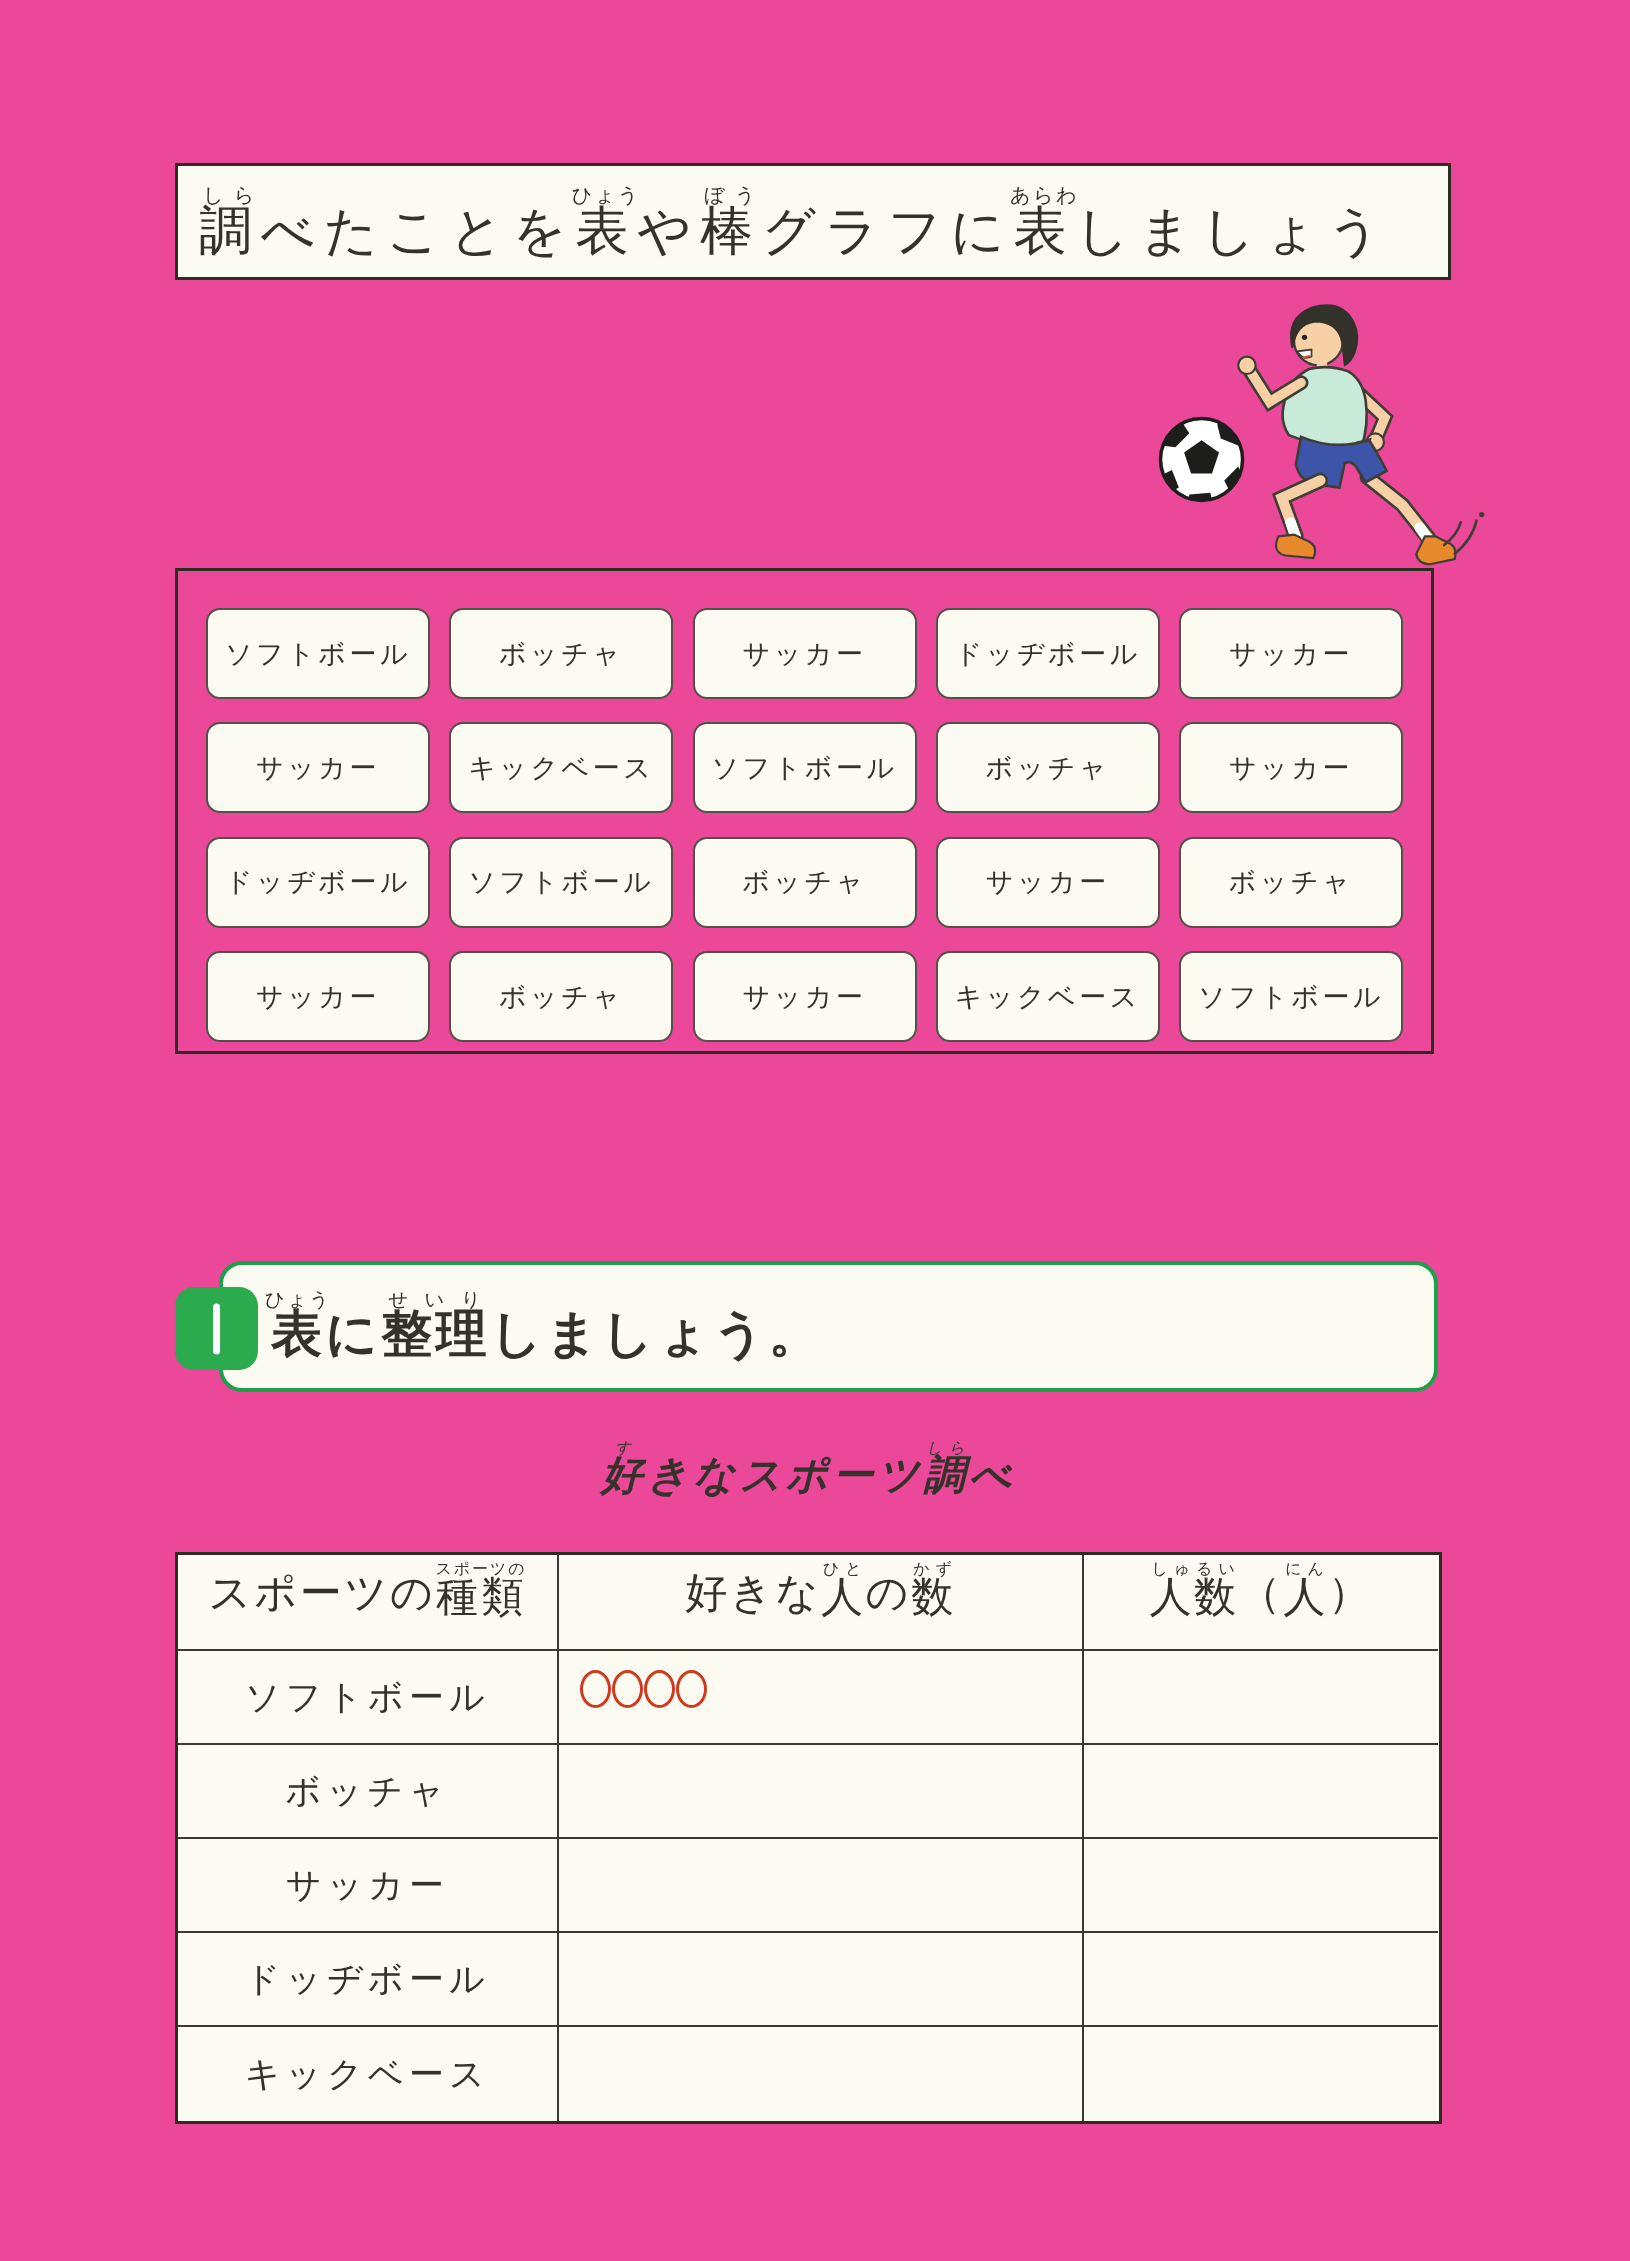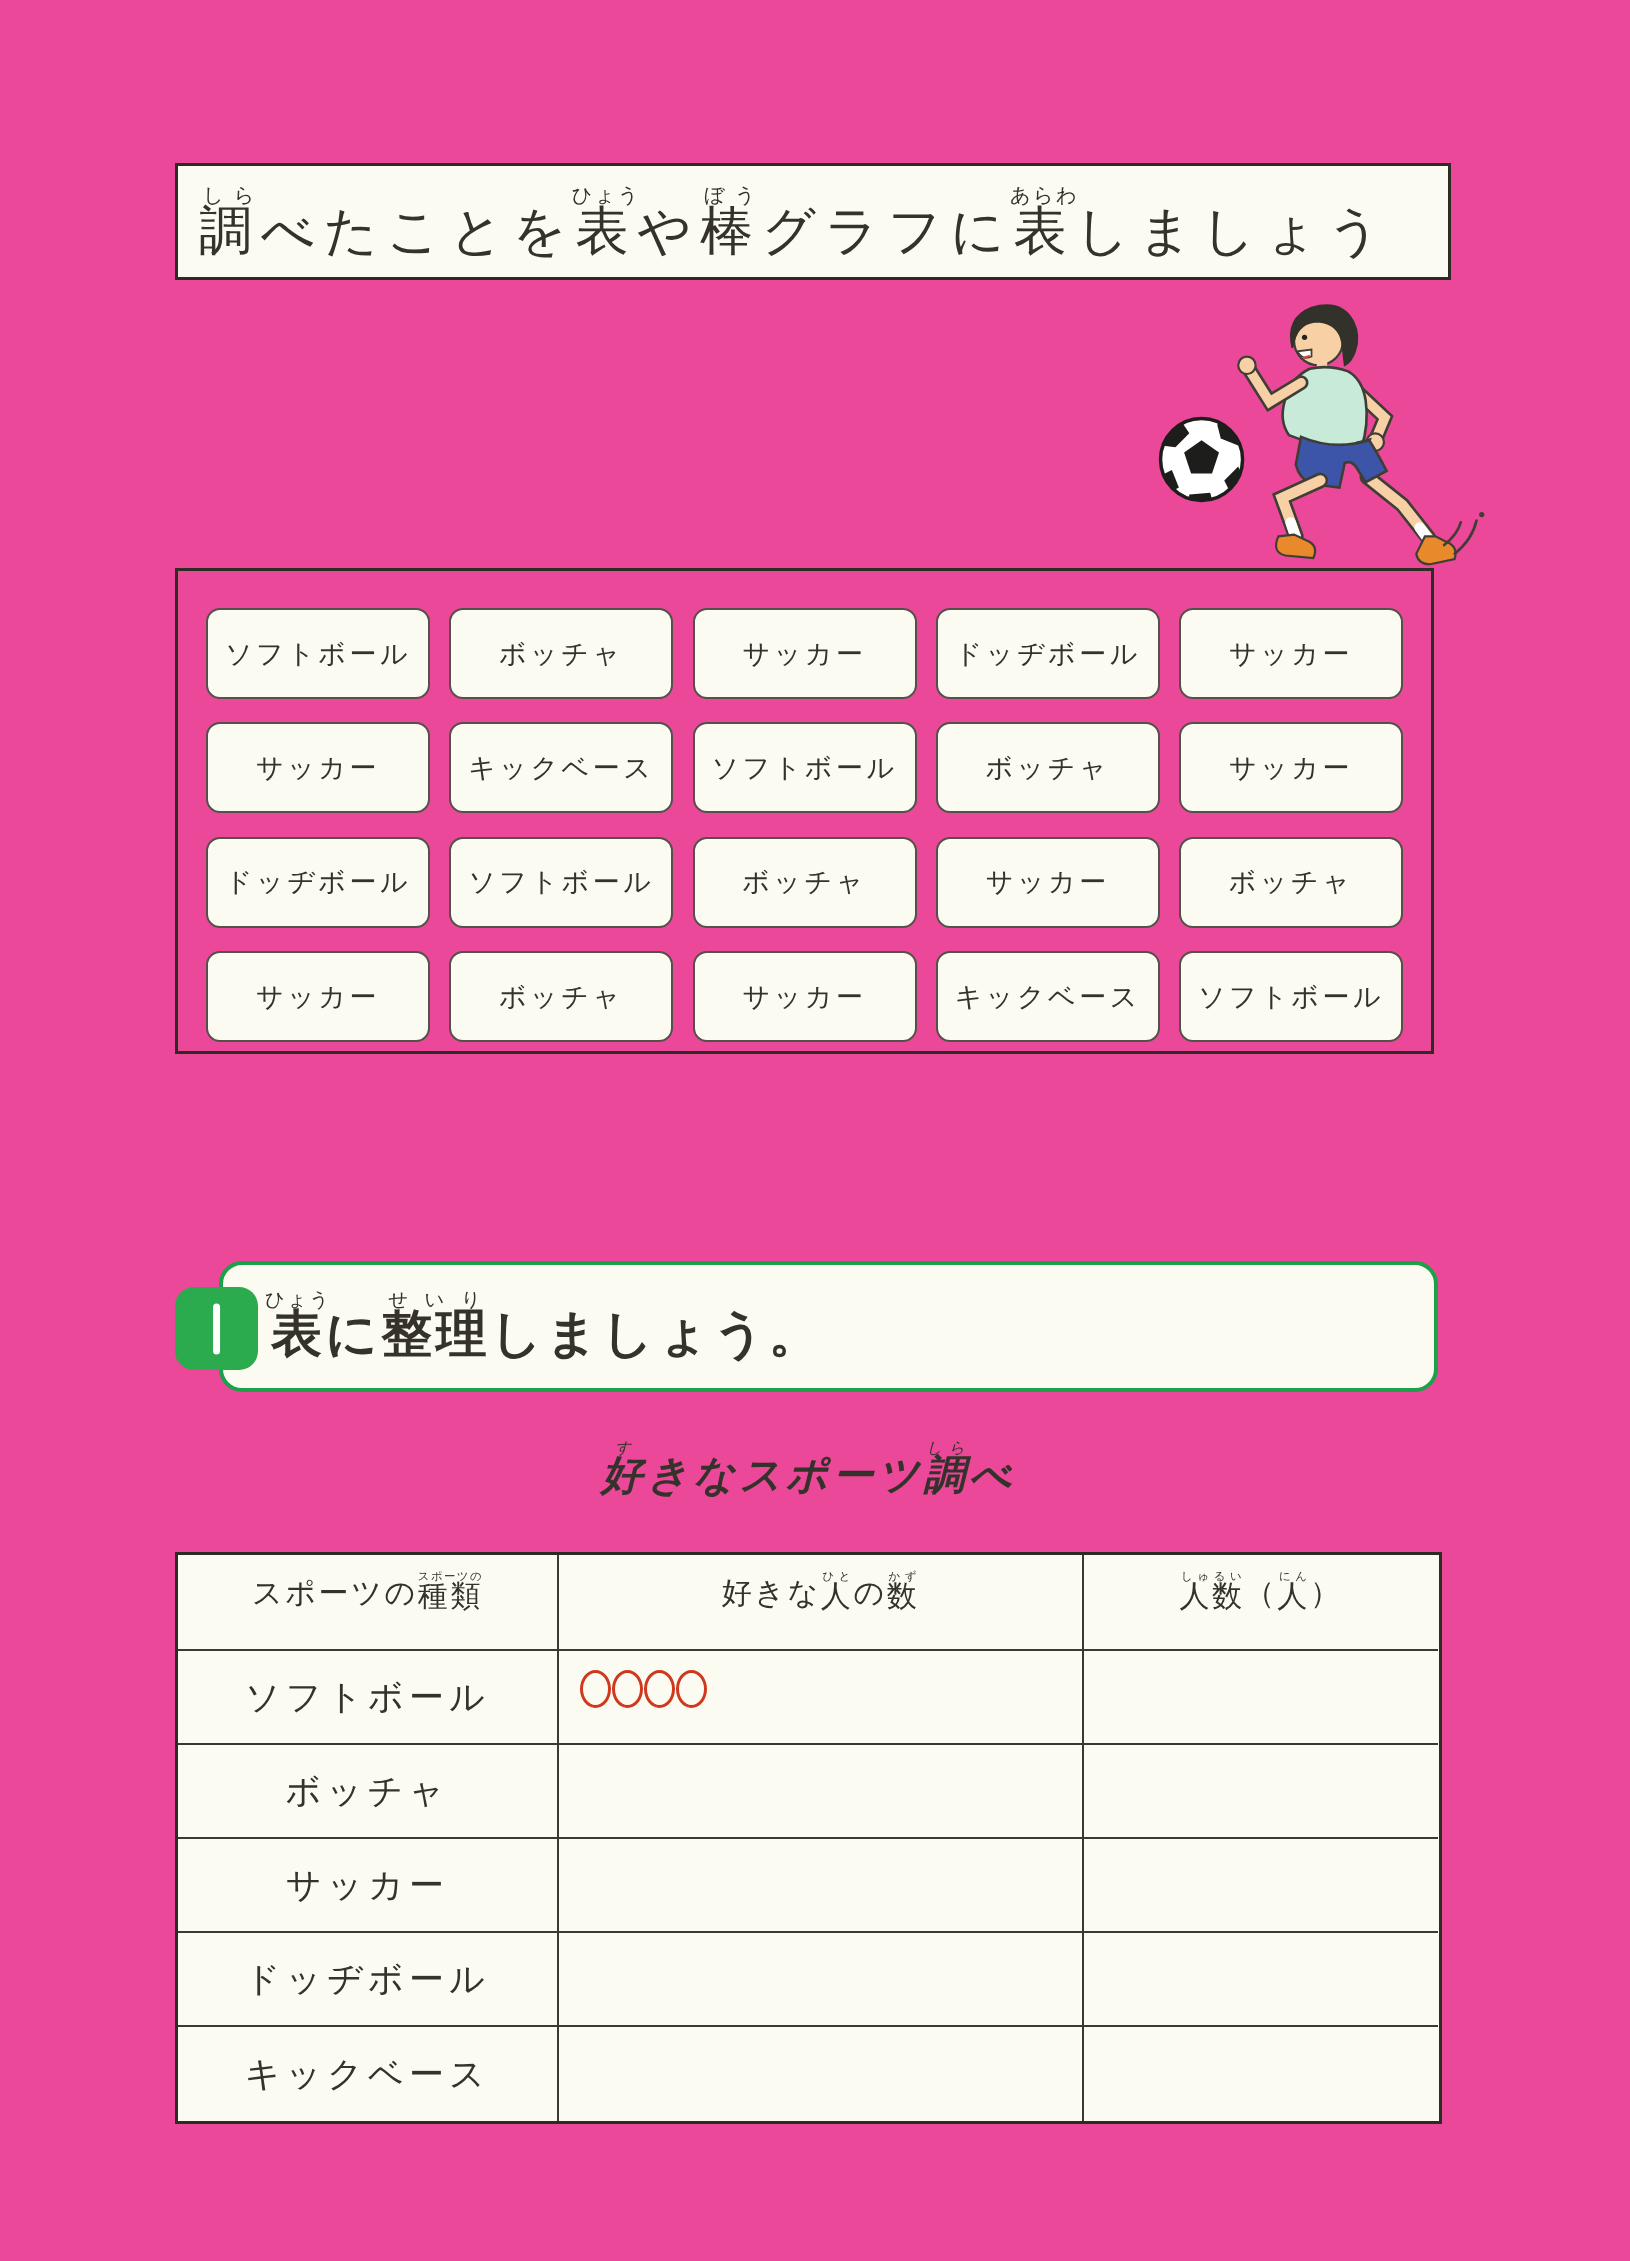--- a/index.html
+++ b/index.html
@@ -72,21 +72,21 @@
     display:grid; grid-template-columns:381px 525px 354px;
     grid-template-rows:96px repeat(5,94px);
     border:3.5px solid #2c2b24; background:#fcfbf2;
   }
   .cell {
     border-right:2.6px solid #3a382f; border-bottom:2.6px solid #3a382f;
     display:flex; align-items:center; justify-content:center;
   }
   .cell.last-col { border-right:none; }
   .cell.last-row { border-bottom:none; }
-  .header-cell { font-size:30px; letter-spacing:2.6px; white-space:nowrap; padding-bottom:18px; }
+  .header-cell { font-size:42px; letter-spacing:2.6px; white-space:nowrap; padding-bottom:18px; }
   .sport-cell  { font-size:35px; letter-spacing:5.2px; white-space:nowrap; }
   .tally-cell  { justify-content:flex-start; align-items:flex-start; padding:19px 0 0 21px; }
   .count-cell  { }
   .tally-circle {
     display:inline-block; width:31px; height:38px; border-radius:50%;
     border:3.5px solid #cf3a1e; margin-right:0.9px; background:transparent;
   }
 </style>
 </head>
 <body>

